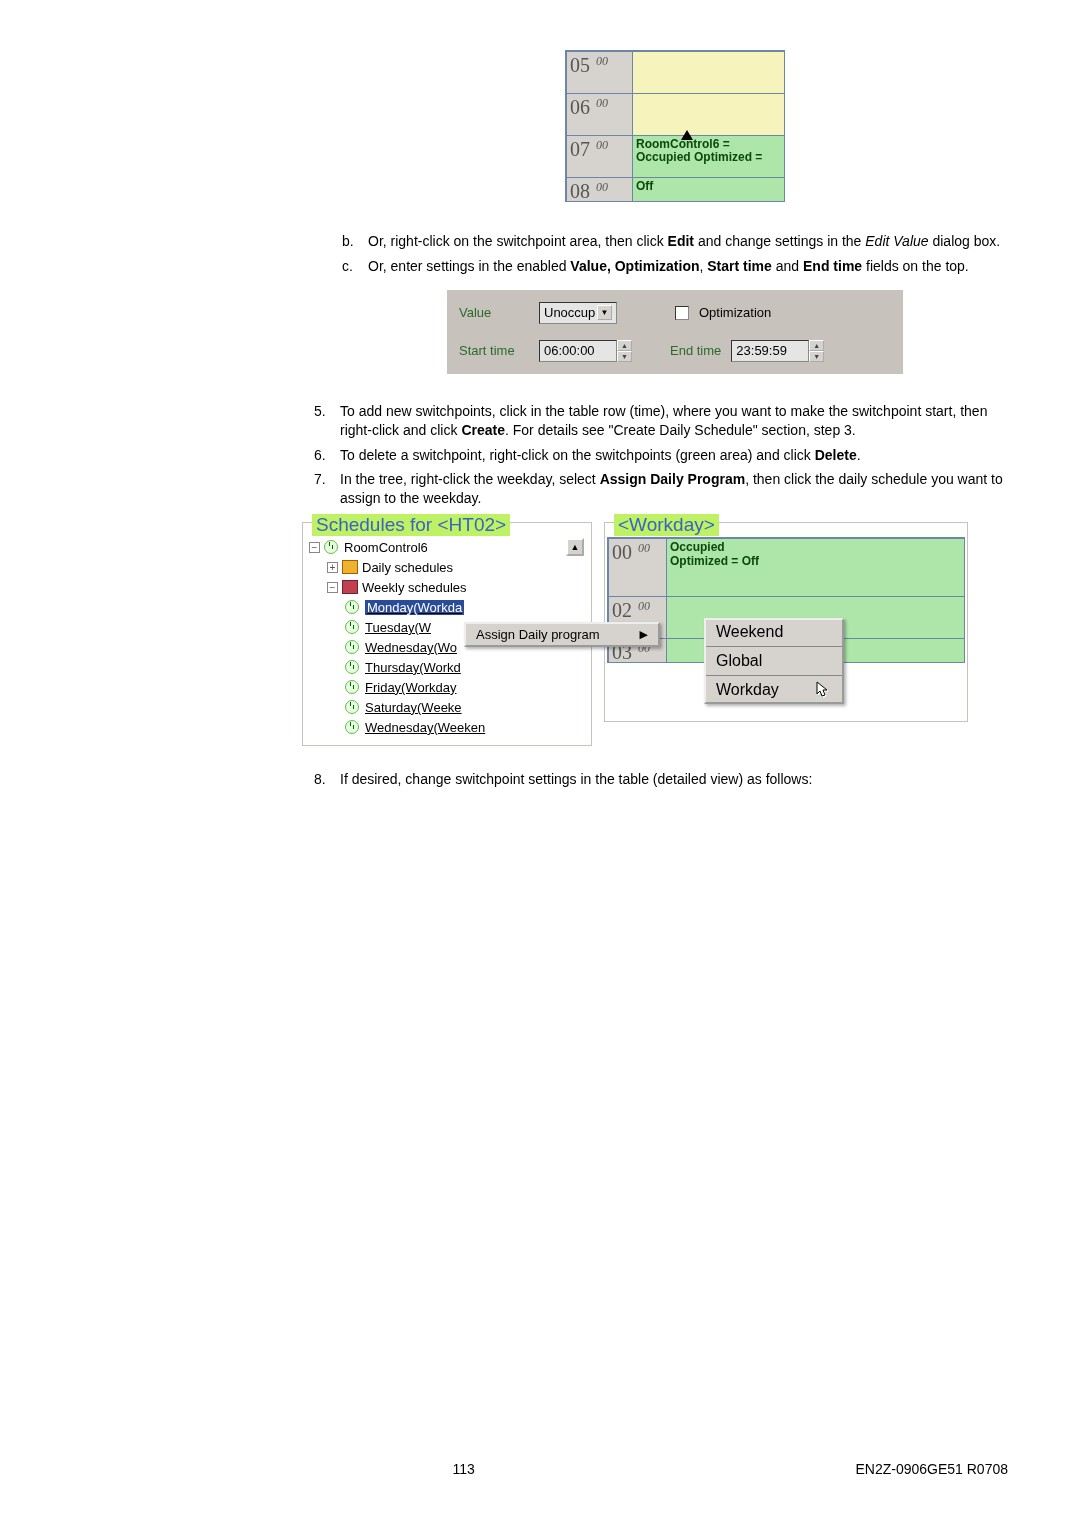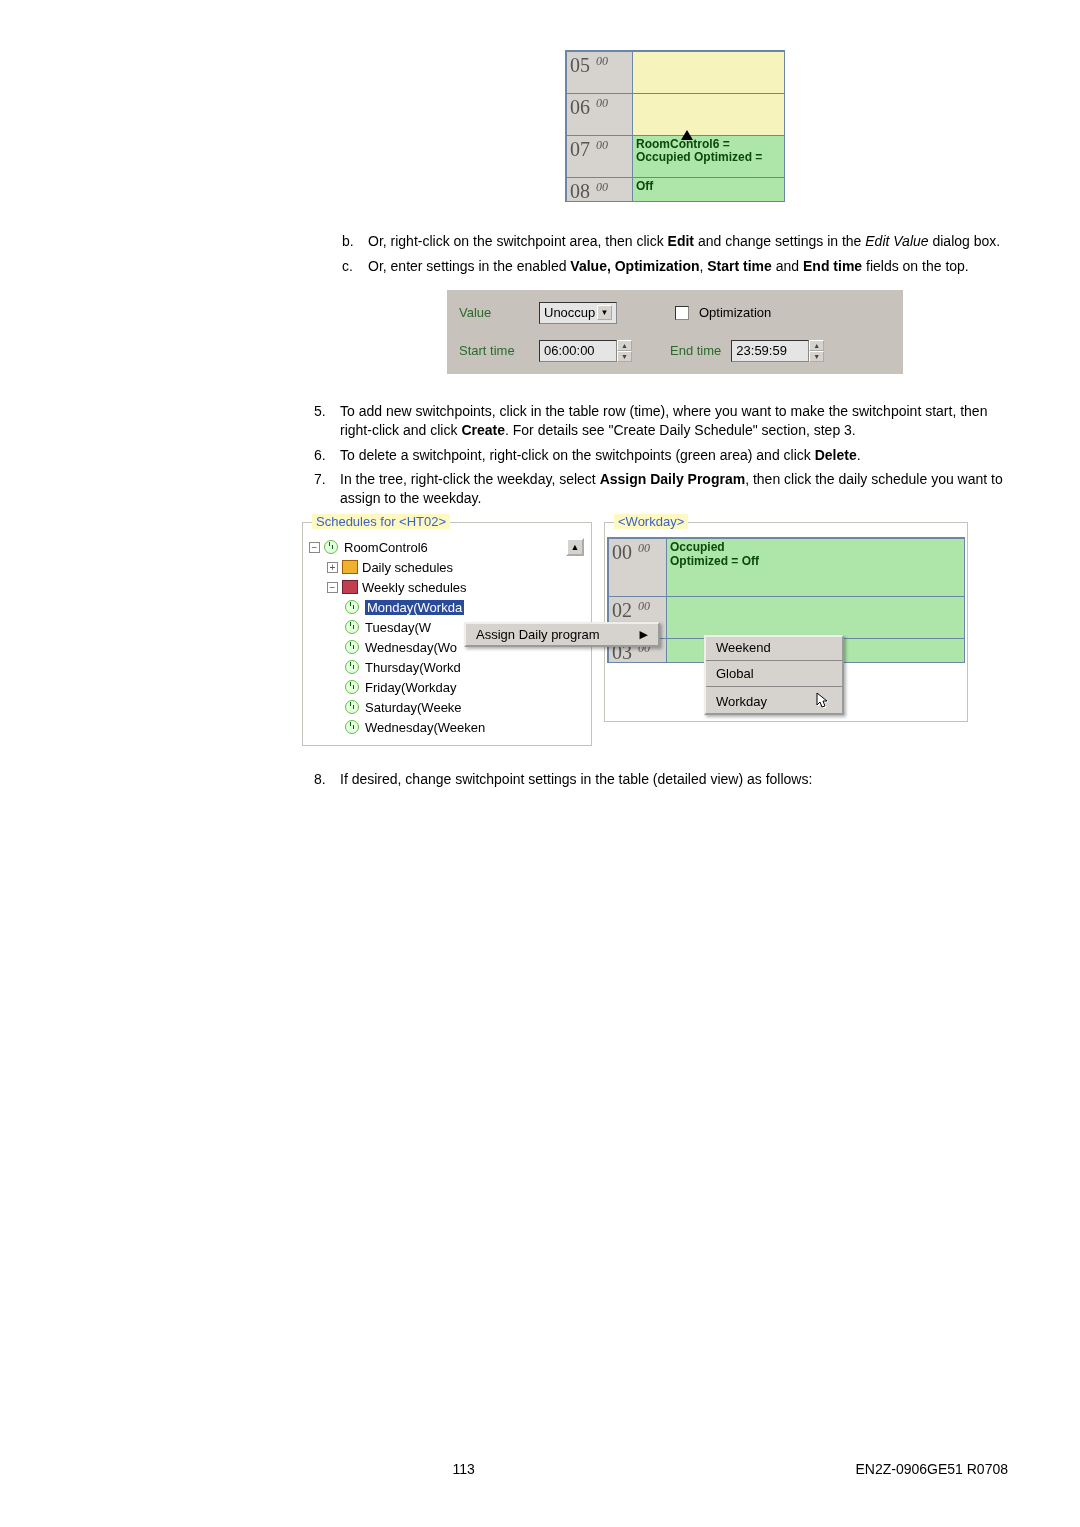--- a/index.html
+++ b/index.html
@@ -122,39 +122,39 @@
     display:flex;
     gap:12px;
     font-size:13px;
   }
   .panel {
     flex:1;
     position:relative;
   }
   .panel-title {
     position:absolute; top:-8px; left:10px;
-    background:#fef9c3; padding:0 4px;
-    color:#3a63c2; font-size:13px;
+    background:#bef264; padding:0 4px;
+    color:#3a63c2; font-size:19px;
   }
   .panel-box {
     border:1px solid #c7c2bb;
     padding:14px 6px 8px 6px;
     min-height:200px;
   }
   
   .tree { font-size:13px; color:#000; }
   .tree-row { display:flex; align-items:center; gap:4px; height:20px;}
   .tb { width:11px;height:11px;border:1px solid #888;font-size:10px;line-height:9px;text-align:center;color:#555;background:#fff;}
   .ticon { width:16px;height:14px; position:relative;}
   .ticon.clock::before{content:"";position:absolute;width:12px;height:12px;border:1px solid #6b4;background:#e6ffe0;border-radius:50%;}
   .ticon.clock::after{content:"";position:absolute;left:5px;top:2px;width:1px;height:4px;background:#060;box-shadow:3px 3px 0 0 #060;}
   .ticon.fold-d{background:#f0b030;border:1px solid #a06000;}
   .ticon.fold-w{background:#c04050;border:1px solid #702030;}
   .ind1{margin-left:18px;}
-  .ind2{margin-left:36px;}
+  .ind2{margin-left:36px;text-decoration:underline;}
   .sel { background:#2a4a9a; color:#fff; padding:0 2px;}
   .scroll-up{position:absolute; right:8px; top:16px; width:18px;height:18px;background:#d6d3ce;border:2px outset #fff;font-size:9px;text-align:center;line-height:14px;}
 
   
   .wk-row{display:flex;height:42px;border-bottom:1px solid #6b86a6;border-left:2px solid #6b86a6;}
   .wk-row:first-child{border-top:2px solid #6b86a6;}
   .wk-row.tall{height:60px;}
   .wk-hcell{width:58px;display:flex;align-items:flex-start;padding:2px 3px;border-right:1px solid #6b86a6;background:#d6d3ce;}
   .wk-val{flex:1;border-right:1px solid #6b86a6;padding:2px 3px;font-size:12px;font-weight:bold;color:#0a4a0a;line-height:1.15;}
   .ctx-menu{
@@ -164,24 +164,24 @@
     border:2px outset #eee;
     font-size:13px;
     color:#000;
     box-shadow:2px 2px 3px rgba(0,0,0,.3);
     z-index:5;
   }
   .ctx-item{display:flex;align-items:center;justify-content:space-between;padding:3px 10px;gap:40px;}
   .ctx-item .arrow{font-size:11px;}
   .sub-menu{
     position:absolute;
-    left:402px; top:113px;
+    left:402px; top:96px;
     background:#d6d3ce;
     border:2px outset #eee;
-    font-size:13px;
+    font-size:16px;
     width:140px;
     box-shadow:2px 2px 3px rgba(0,0,0,.3);
     z-index:6;
   }
   .sub-item{padding:3px 10px;display:flex;justify-content:space-between;align-items:center;}
   .sub-item.divider{border-top:1px solid #888;height:0;padding:0;margin:2px 0;}
   .cursor-svg{width:16px;height:18px;filter:drop-shadow(1px 1px 0 #fff);}
 
   
   .footer{

